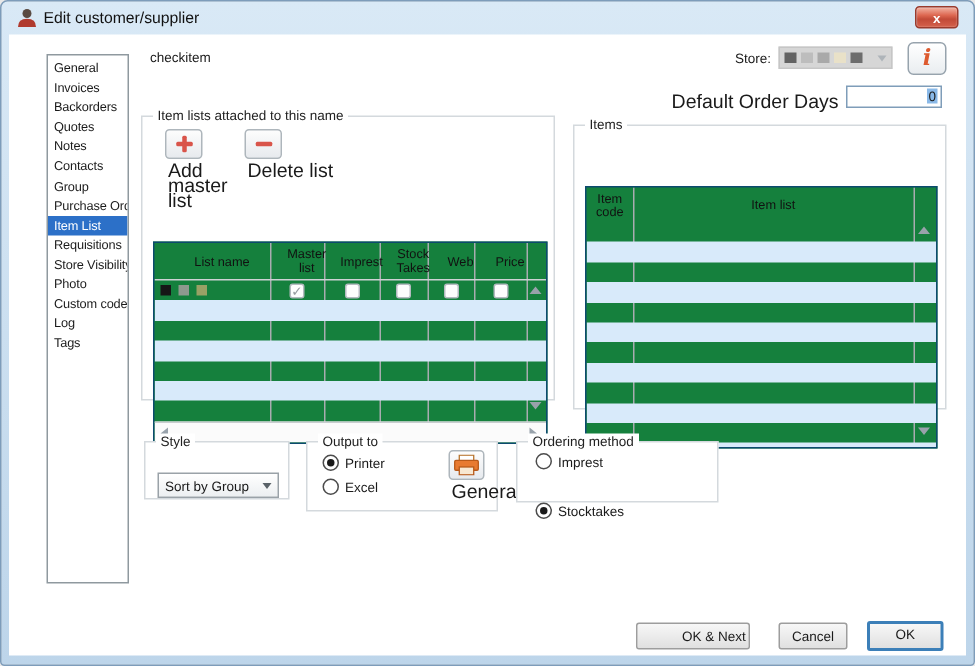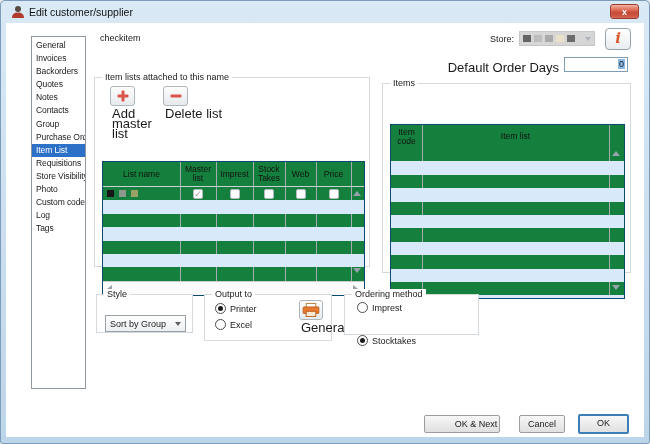--- a/index.html
+++ b/index.html
@@ -137,21 +137,21 @@
       <div class="btn-caption" style="left:54px;top:31px;width:54px;white-space:nowrap;">Delete list</div>
 
       <div class="tbl" style="left:7px;top:51px;width:263px;height:135px;">
         <div class="vline" style="left:77px;top:0;height:120px;"></div>
         <div class="vline" style="left:113px;top:0;height:120px;"></div>
         <div class="vline" style="left:150px;top:0;height:120px;"></div>
         <div class="vline" style="left:182px;top:0;height:120px;"></div>
         <div class="vline" style="left:213px;top:0;height:120px;"></div>
         <div class="vline" style="left:248px;top:0;height:120px;"></div>
 
-        <div class="thead" style="height:25px;">
+        <div class="thead" style="height:25px;justify-content:center;">
           <div class="th" style="width:77px;">List name</div>
           <div class="th" style="width:36px;">Master list</div>
           <div class="th" style="width:37px;">Imprest</div>
           <div class="th" style="width:32px;">Stock Takes</div>
           <div class="th" style="width:31px;">Web</div>
           <div class="th" style="width:35px;">Price</div>
         </div>
 
         <div class="rows" style="top:25px;height:95px;">
           <div class="row row1">

